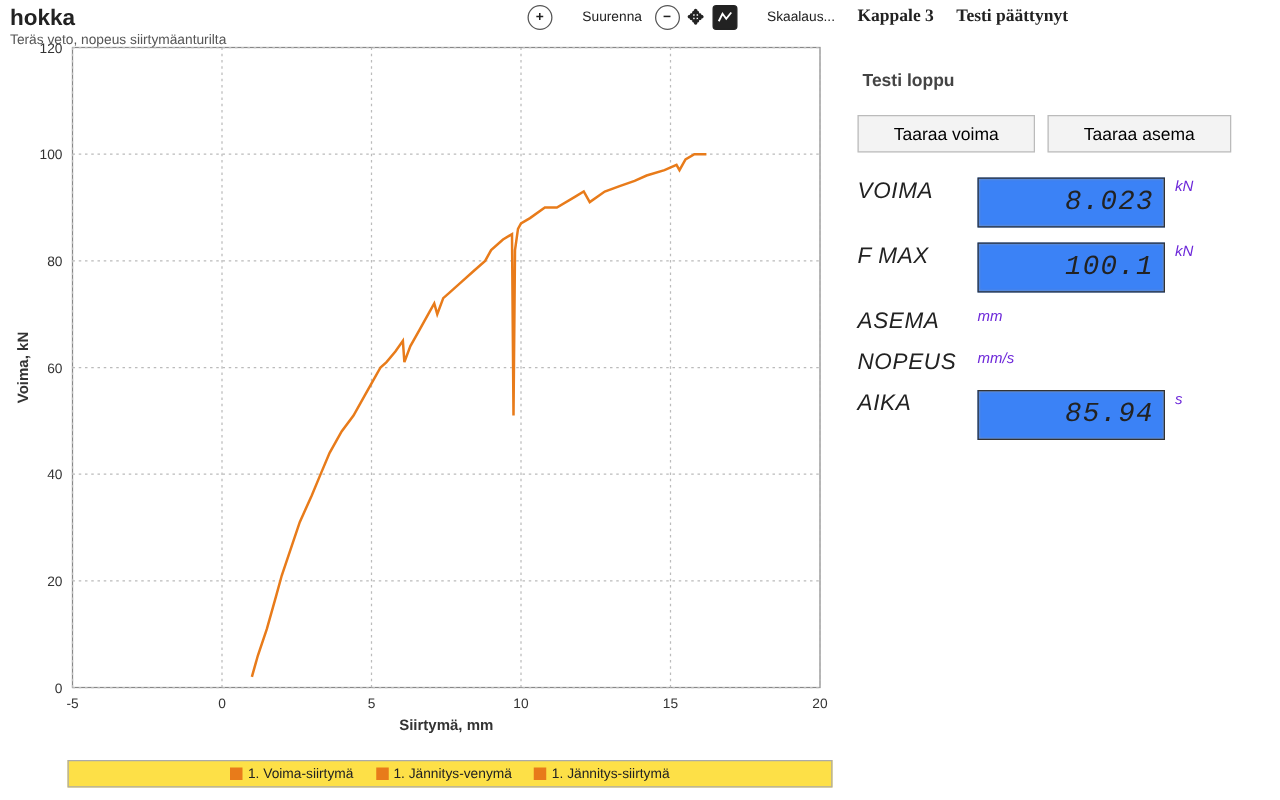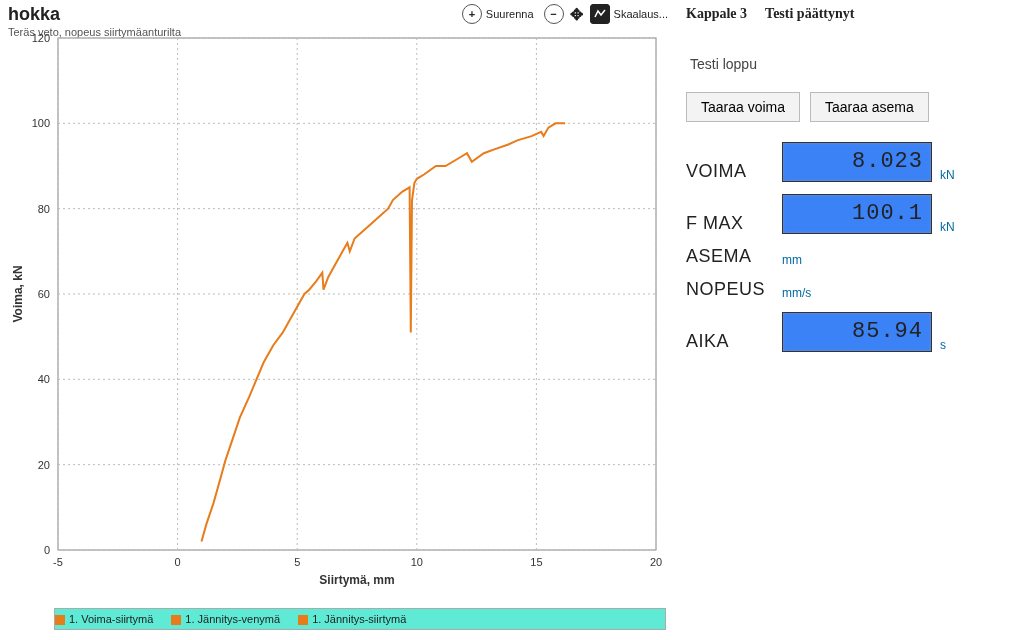--- a/index.html
+++ b/index.html
@@ -20,62 +20,62 @@
 
   
   #title { position: absolute; left: 8px; top: 4px; font-weight: 700; font-size: 18px; }
   #subtitle { position: absolute; left: 8px; top: 26px; font-size: 11px; color: #555; }
 
   
   #toolbar { position: absolute; right: 0; top: 4px; display: flex; align-items: center; gap: 4px; font-size: 11px; }
   #toolbar .ticon { width: 18px; height: 18px; display: inline-flex; align-items: center; justify-content: center; border: 1px solid #555; border-radius: 3px; font-weight: bold; cursor: pointer; }
   #toolbar .ticon.round { border-radius: 50%; }
   #toolbar .ticon.dark  { background: #222; color: #fff; border-color:#222; }
-  #toolbar span.lbl { margin-right: 6px; }
+  #toolbar span.lbl { margin-right: 6px; margin-left: 20px; }
 
   
   #plot { position: absolute; left: 8px; top: 30px; width: 658px; height: 560px; }
   .grid { stroke: #bbb; stroke-width: 1; stroke-dasharray: 2 3; }
   .border { stroke: #888; stroke-width: 1; fill: none; }
   .curve { stroke: #e87b1a; stroke-width: 2; fill: none; }
   .tick text { font-size: 11px; fill: #333; }
   .axistitle { font-size: 12px; font-weight: 600; fill: #333; }
 
   
   #legendbar {
     position: absolute; left: 54px; bottom: 10px; right: 8px;
-    height: 20px; border: 1px solid #aaa; background: #5eead4;
-    display: flex; align-items: center; justify-content: flex-start; gap: 18px;
+    height: 20px; border: 1px solid #aaa; background: #fde047;
+    display: flex; align-items: center; justify-content: center; gap: 18px;
     font-size: 11px;
   }
   #legendbar .sw { display: inline-block; width: 10px; height: 10px; background: #e87b1a; margin-right: 4px; vertical-align: middle; }
 
   
   #rhead { display: flex; align-items: baseline; gap: 18px; padding: 6px 12px; font-size: 14px; font-family: Liberation Serif, serif; }
   #rhead .bold { font-weight: 700; }
 
-  #rstatus { padding: 28px 16px 20px; font-size: 14px; font-weight: 400; color: #444; }
+  #rstatus { padding: 28px 16px 20px; font-size: 14px; font-weight: 700; color: #444; }
 
   #btnrow { display: flex; gap: 10px; padding: 0 12px 14px; }
   #btnrow button {
-    padding: 6px 14px; font-size: 14px; background: #f3f3f3;
+    padding: 6px 28px; font-size: 14px; background: #f3f3f3;
     border: 1px solid #bbb; cursor: pointer;
   }
 
-  .rrow { display: flex; align-items: flex-end; padding: 6px 12px; gap: 8px; }
+  .rrow { display: flex; align-items: flex-start; padding: 6px 12px; gap: 8px; font-style: italic; }
   .rrow .lab { width: 88px; font-size: 18px; letter-spacing: 0.5px; }
   .rrow .val {
     width: 132px; height: 30px; text-align: right; padding: 4px 8px;
     font-family: "DSEG7", "Courier New", monospace;
     font-variant-numeric: tabular-nums;
     font-size: 22px; letter-spacing: 1px;
     background: #3b82f6; border: 1px solid #333; box-shadow: inset 0 0 2px #999;
     line-height: 30px;
   }
-  .rrow .unit { width: 36px; font-size: 12px; color: #0369a1; }
+  .rrow .unit { width: 36px; font-size: 12px; color: #6d28d9; }
 </style>
 </head>
 <body>
 
 <div id="root">
 
   <div id="left">
     <div id="title">hokka</div>
     <div id="subtitle">Teräs veto, nopeus siirtymäanturilta</div>
 

